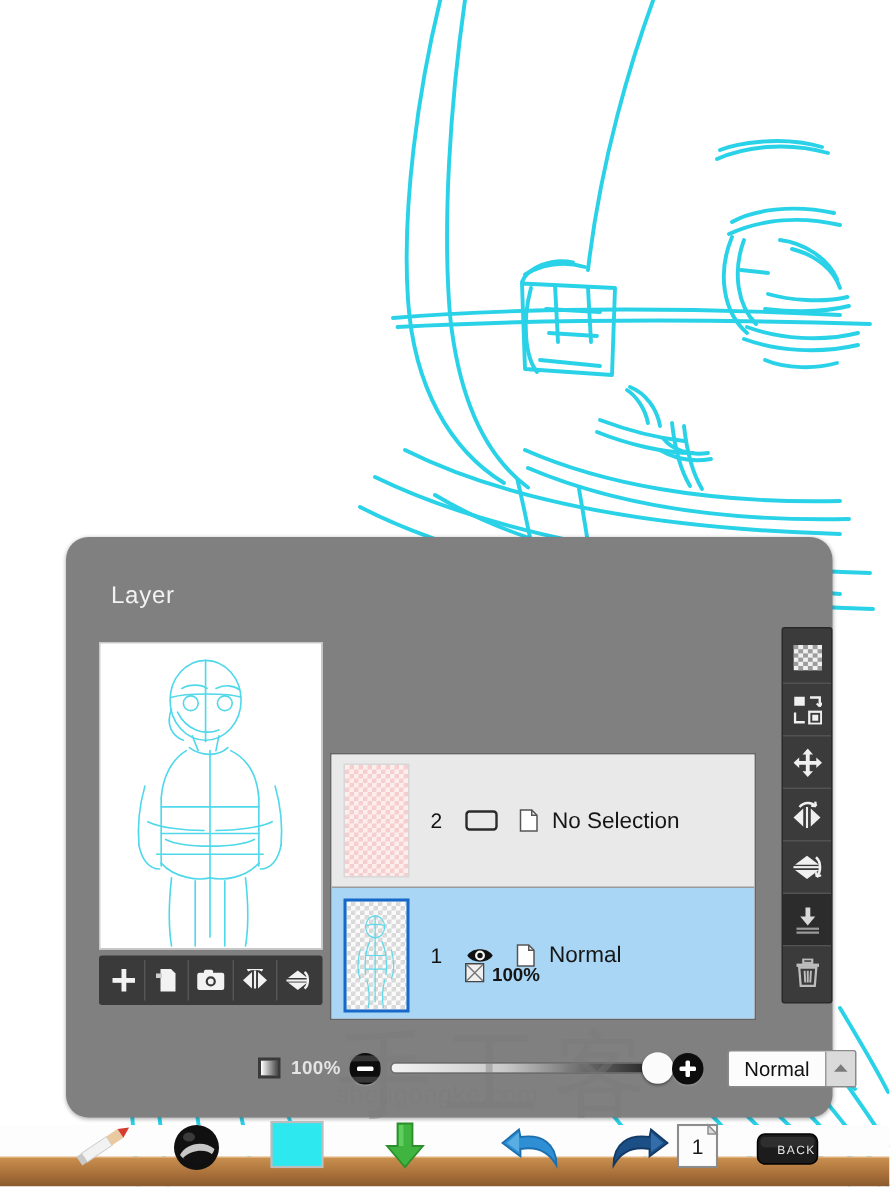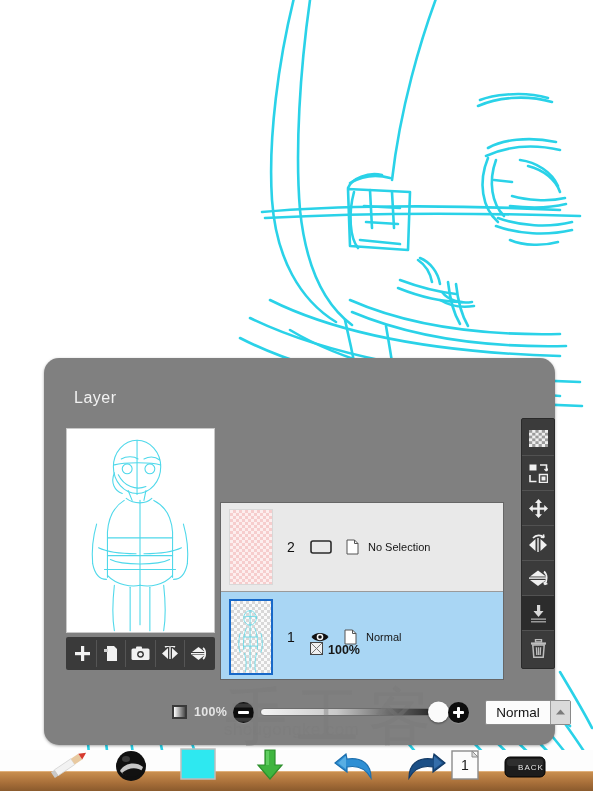--- a/index.html
+++ b/index.html
@@ -105,21 +105,21 @@
     display: flex; align-items: center;
     padding-left: 10px;
   }
   .row-num {
     font-size: 14px; color: #111; width: 14px;
     font-family: "Liberation Sans", sans-serif;
   }
   .row-icon { margin-left: 9px; display: flex; align-items: center; }
   .row-doc  { margin-left: 14px; display: flex; align-items: center; }
   .row-label {
-    margin-left: 9px; font-size: 11px; color: #161616;
+    margin-left: 9px; font-size: 15px; color: #161616;
     white-space: nowrap;
   }
   .row-sub {
     position: absolute; left: 33px; top: 50px;
     display: flex; align-items: center; gap: 5px;
     font-size: 12.5px; color: #161616; font-weight: bold;
   }
 
   
   #right-rail {

